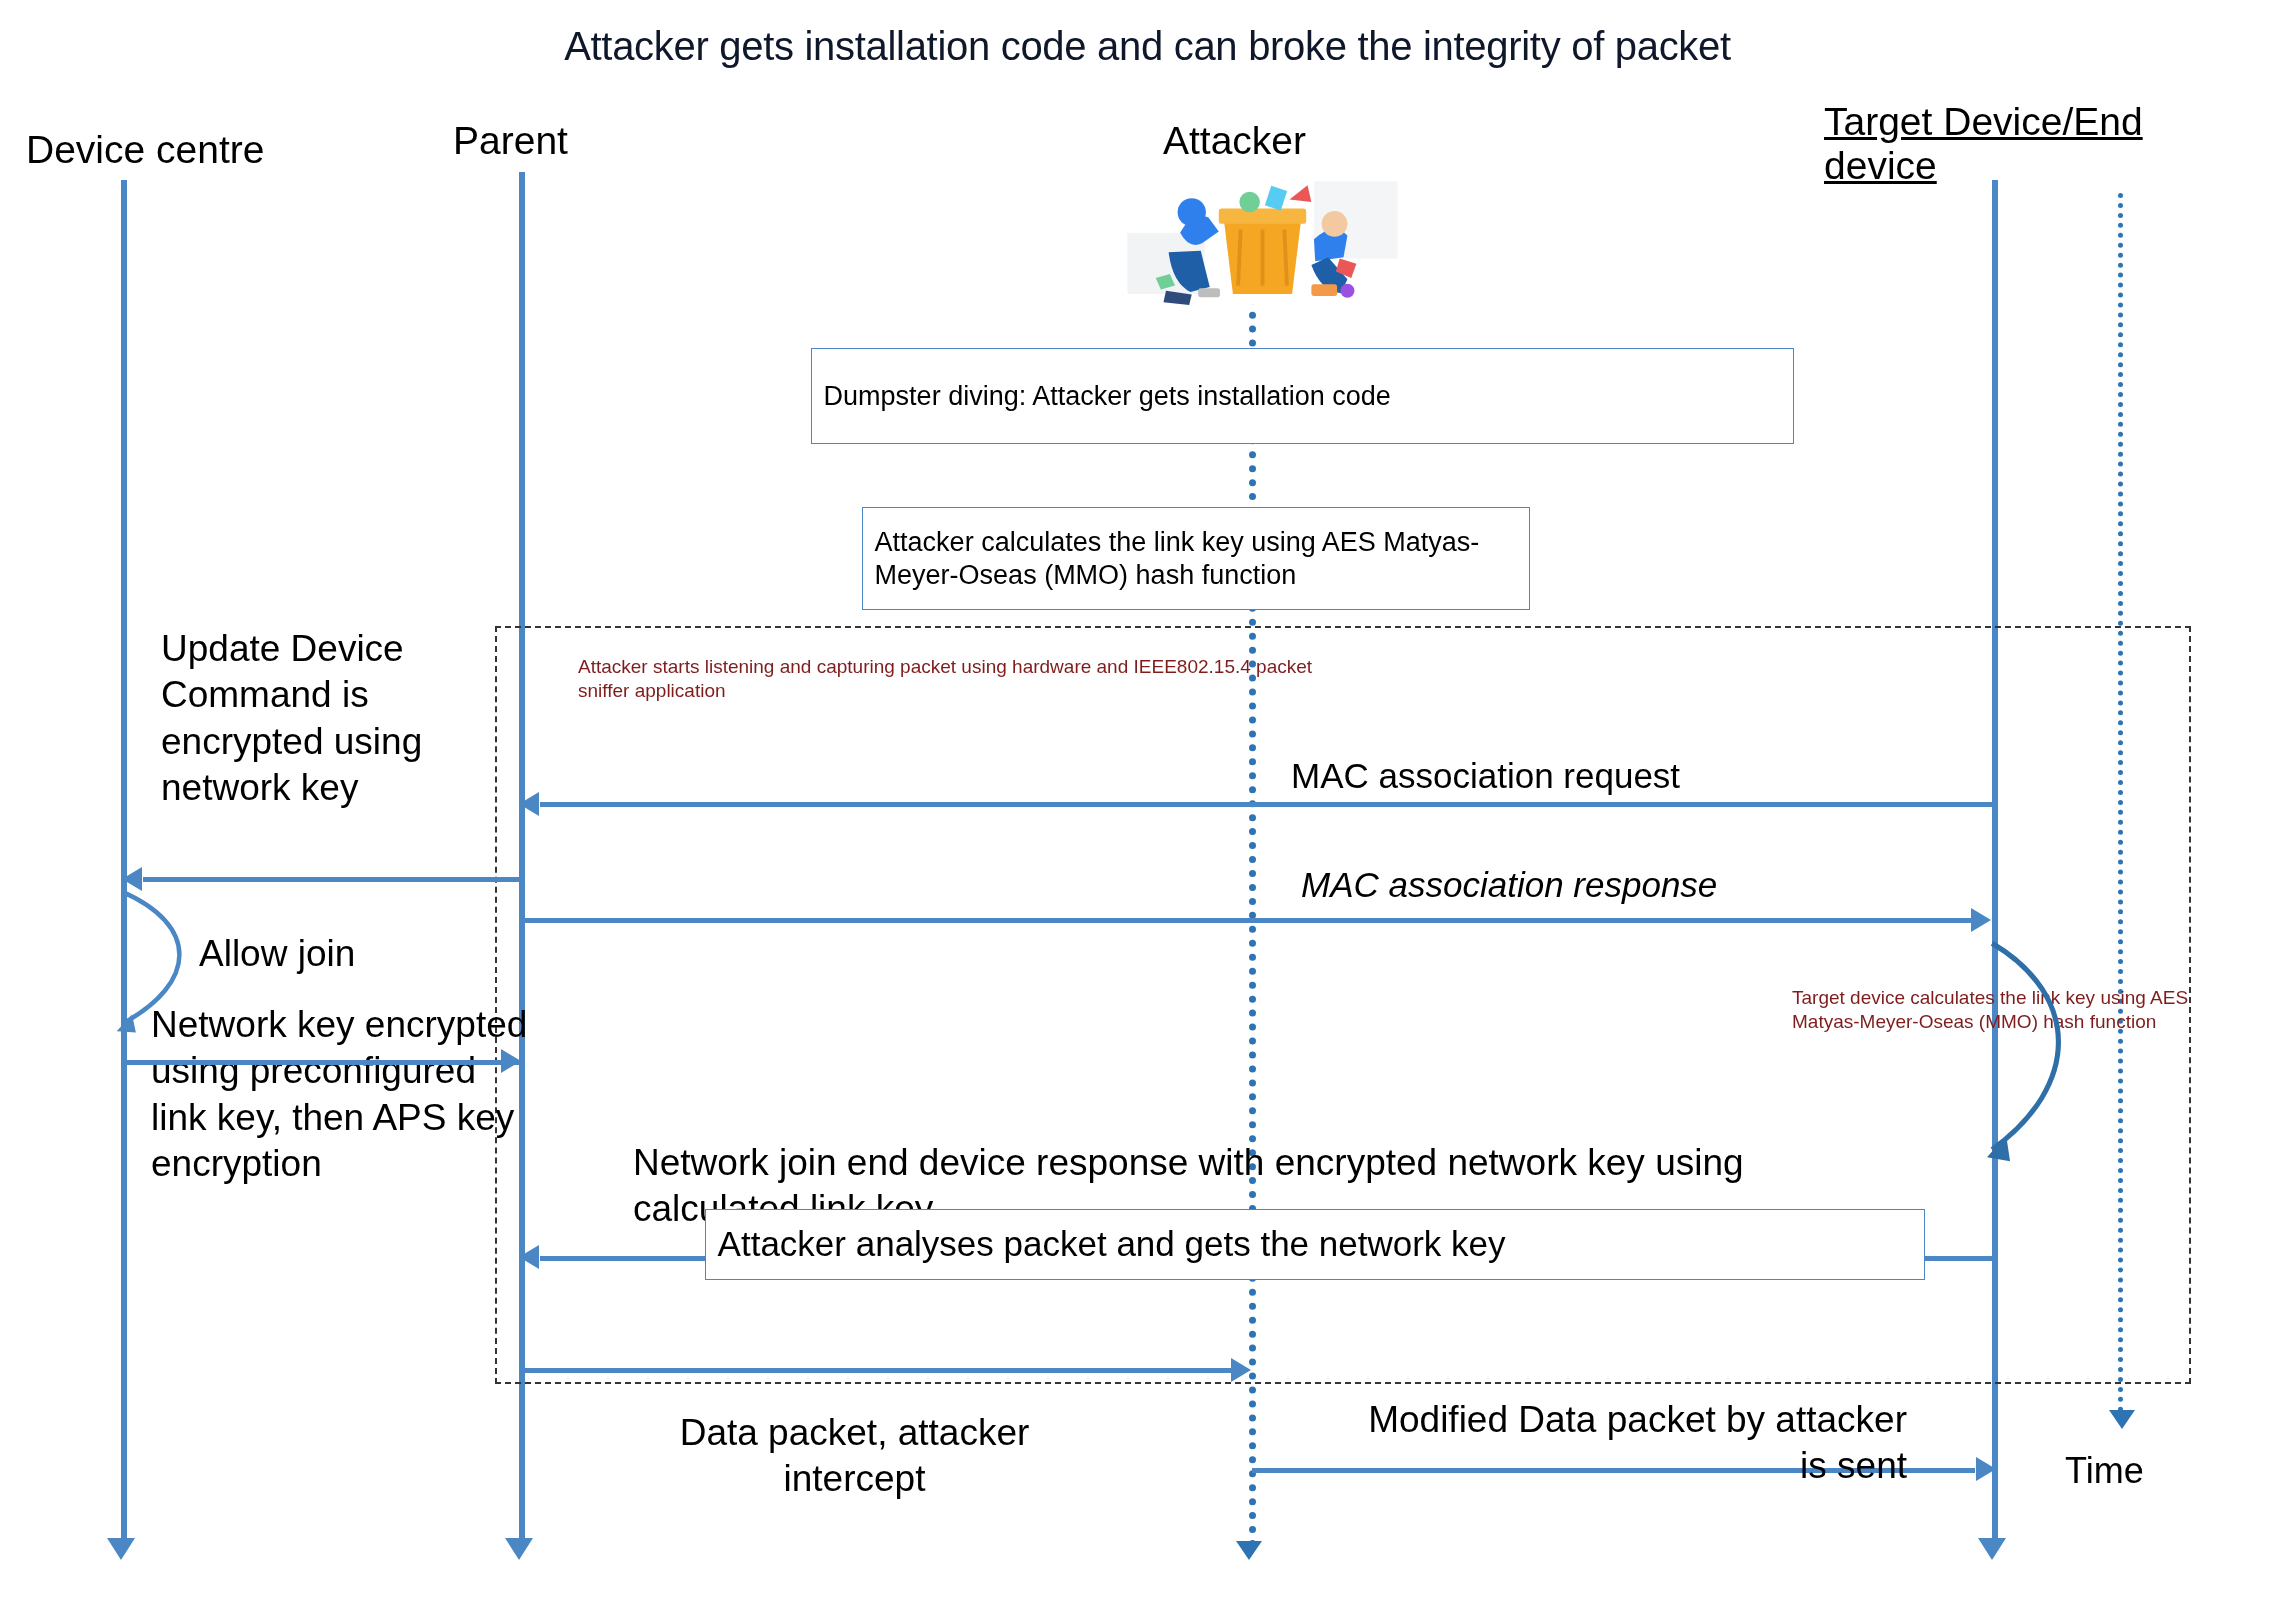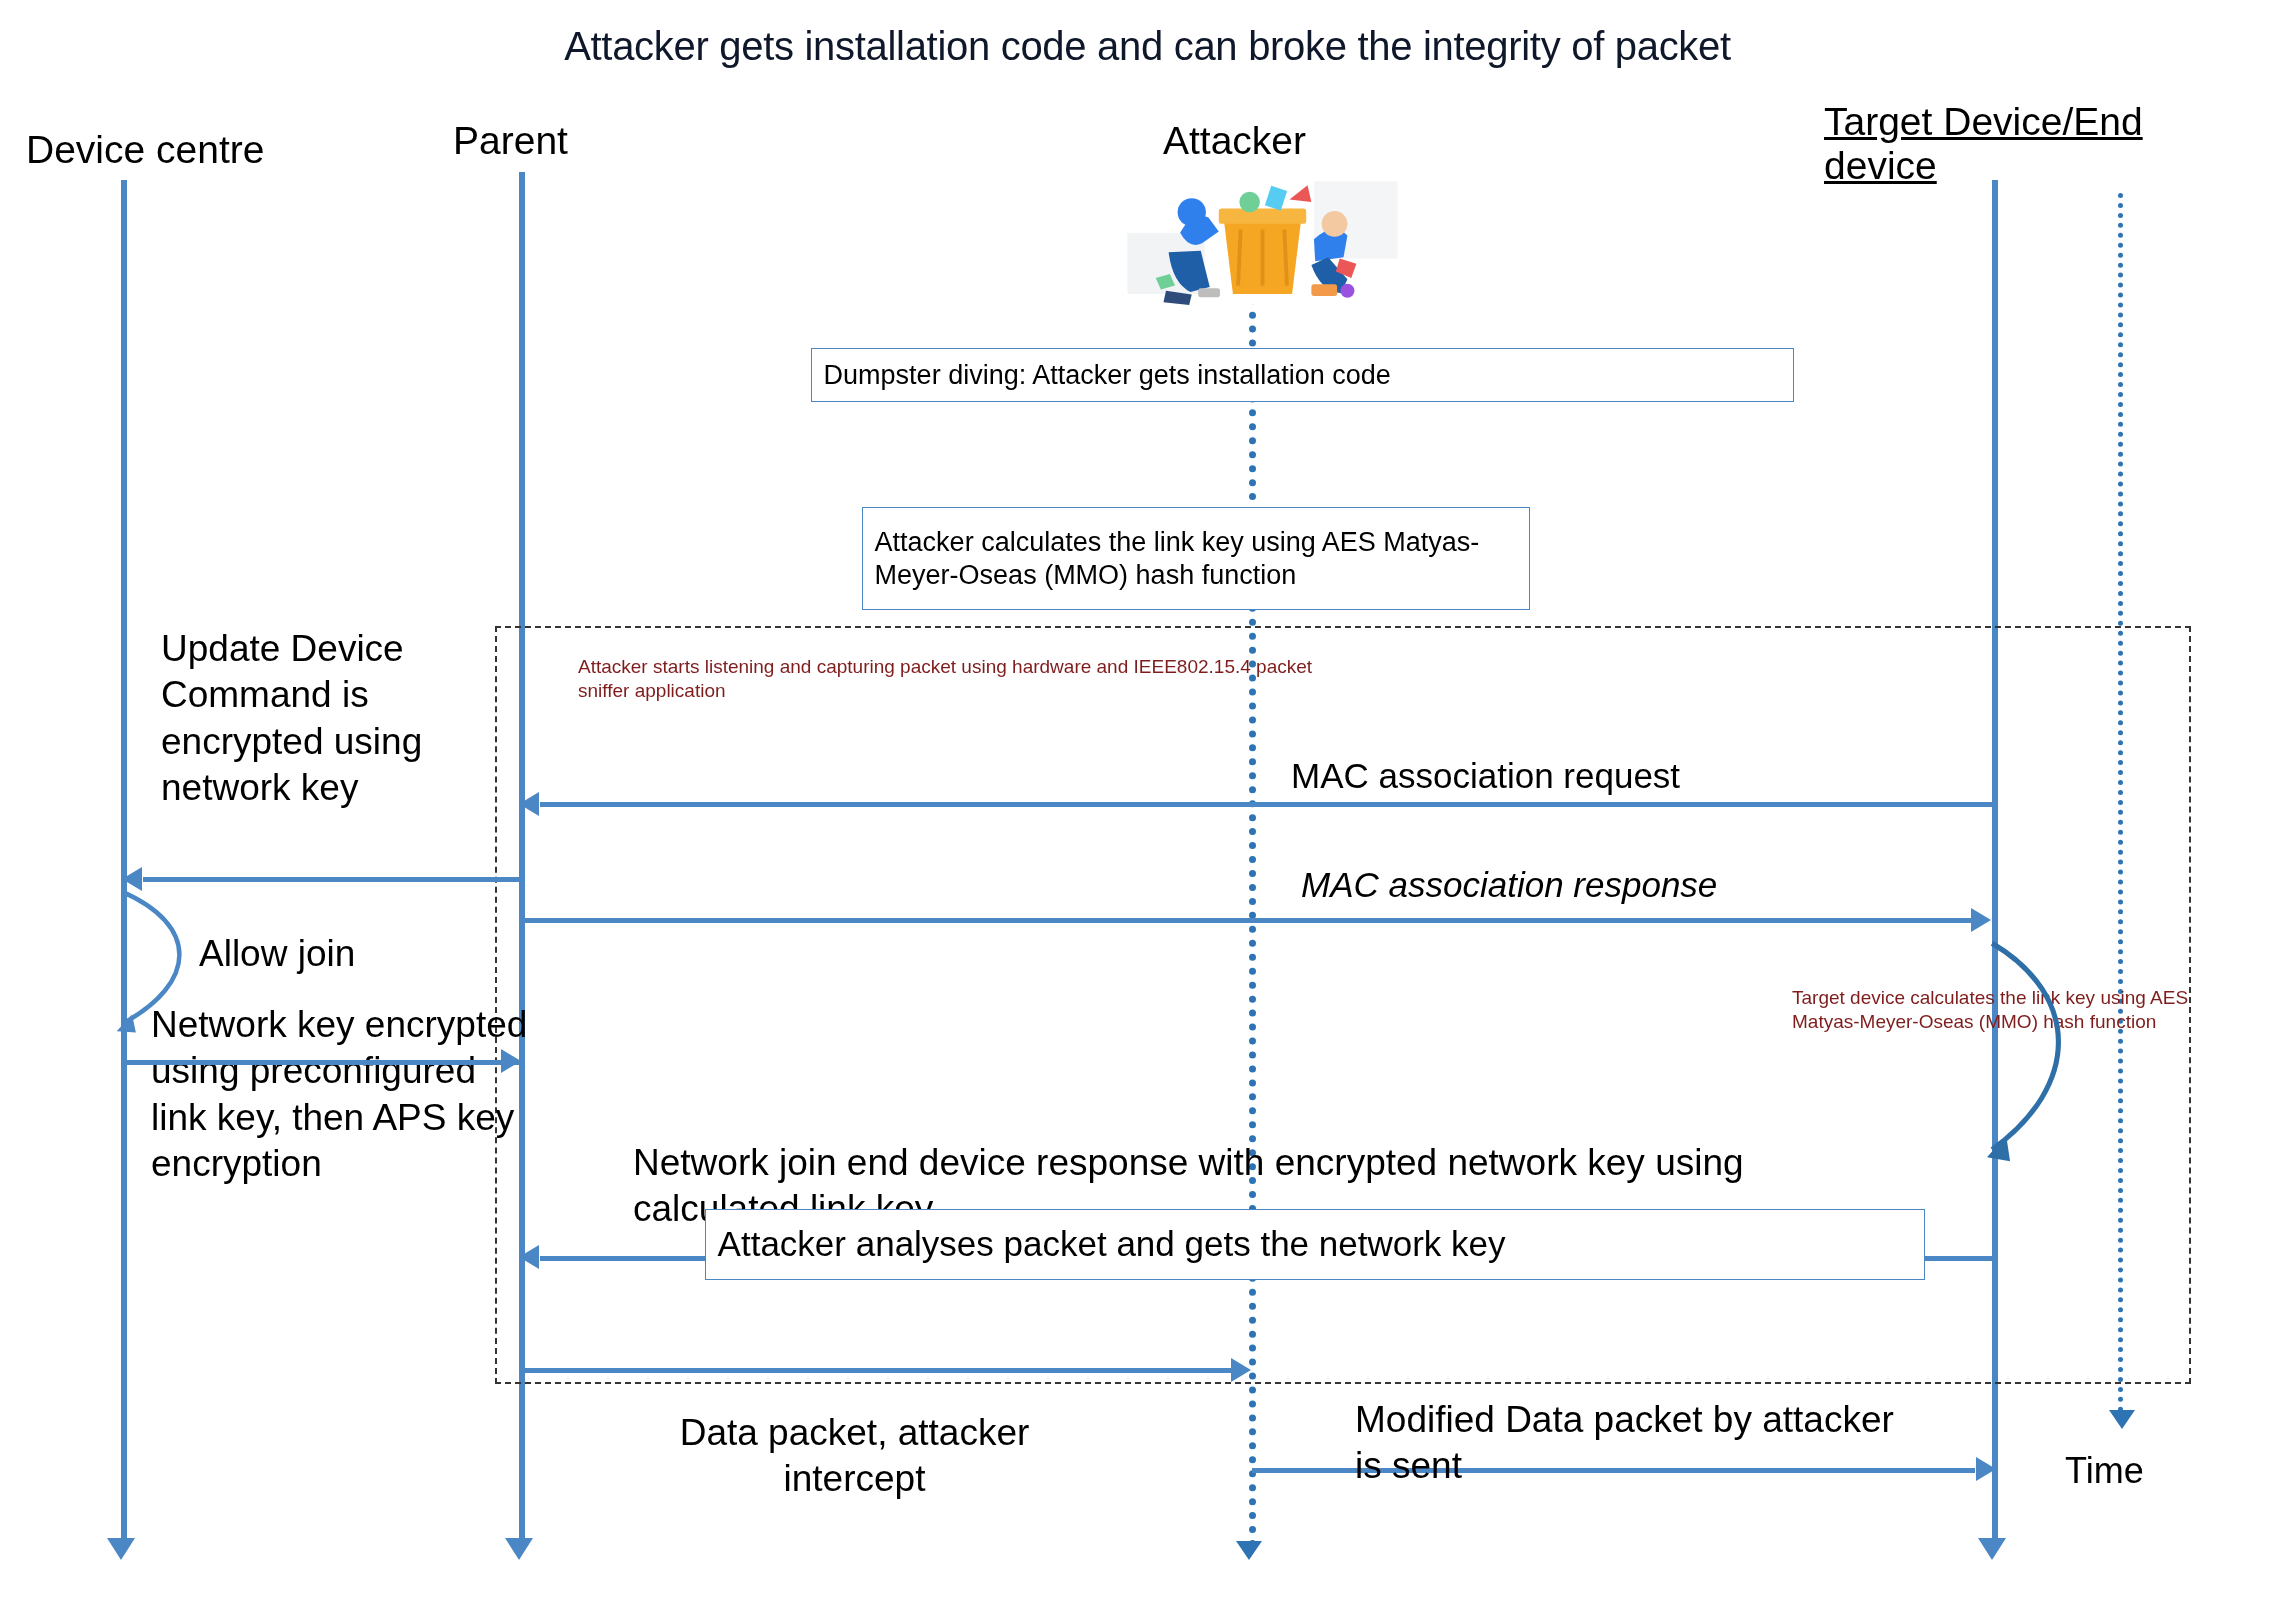--- a/index.html
+++ b/index.html
@@ -195,21 +195,21 @@
       <path d="M296 160 q14 40 46 44 l10 -22 -30 -34z" fill="#1f5fa8"></path>
 
       <rect x="120" y="196" width="34" height="14" rx="4" fill="#bdbdbd"></rect>
       <rect x="296" y="190" width="40" height="18" rx="4" fill="#f2994a"></rect>
       <circle cx="352" cy="200" r="11" fill="#9b51e0"></circle>
       <path d="M340 150 l26 8 -8 22 -24 -10z" fill="#eb5757"></path>
       <path d="M54 180 l22 -6 8 18 -22 6z" fill="#6fcf97"></path>
     </svg>
   </div>
 
-  <div class="abs note-box" style="left:811px; top:348px; width:983px; height:54px;">
+  <div class="abs note-box" style="left:811px; top:348px; width:983px; height:96px;">
     <span class="txt">Dumpster diving: Attacker gets installation code</span>
   </div>
 
   <div class="abs note-box" style="left:862px; top:507px; width:668px; height:103px;">
     <span class="txt">Attacker calculates the link key using AES Matyas-Meyer-Oseas (MMO) hash function</span>
   </div>
 
   <div class="abs" id="dashed-region" style="left:495px; top:626px; width:1696px; height:758px;"></div>
 
   <div class="abs plain-note" style="left:578px; top:655px; width:751px;">Attacker starts listening and capturing packet using hardware and IEEE802.15.4 packet sniffer application</div>
@@ -252,16 +252,16 @@
   <div class="abs note-box" style="left:705px; top:1209px; width:1220px; height:71px;">
     <span class="txt" style="font-size:35px;">Attacker analyses packet and gets the network key</span>
   </div>
 
   <div class="abs h-line" style="left:522px; top:1368px; width:710px;"></div>
   <div class="abs arrow-right" style="left:1231px; top:1358px;"></div>
   <div class="abs big-label" style="left:649px; top:1410px; width:411px; text-align:center;">Data packet, attacker intercept</div>
 
   <div class="abs h-line" style="left:1252px; top:1468px; width:723px;"></div>
   <div class="abs arrow-right" style="left:1976px; top:1457px;"></div>
-  <div class="abs big-label" style="left:1355px; top:1397px; width:552px; text-align:left;">Modified Data packet by attacker is sent</div>
+  <div class="abs big-label" style="left:1355px; top:1397px; width:552px; text-align:right;">Modified Data packet by attacker is sent</div>
 
 </div>
 
 
 </body></html>

